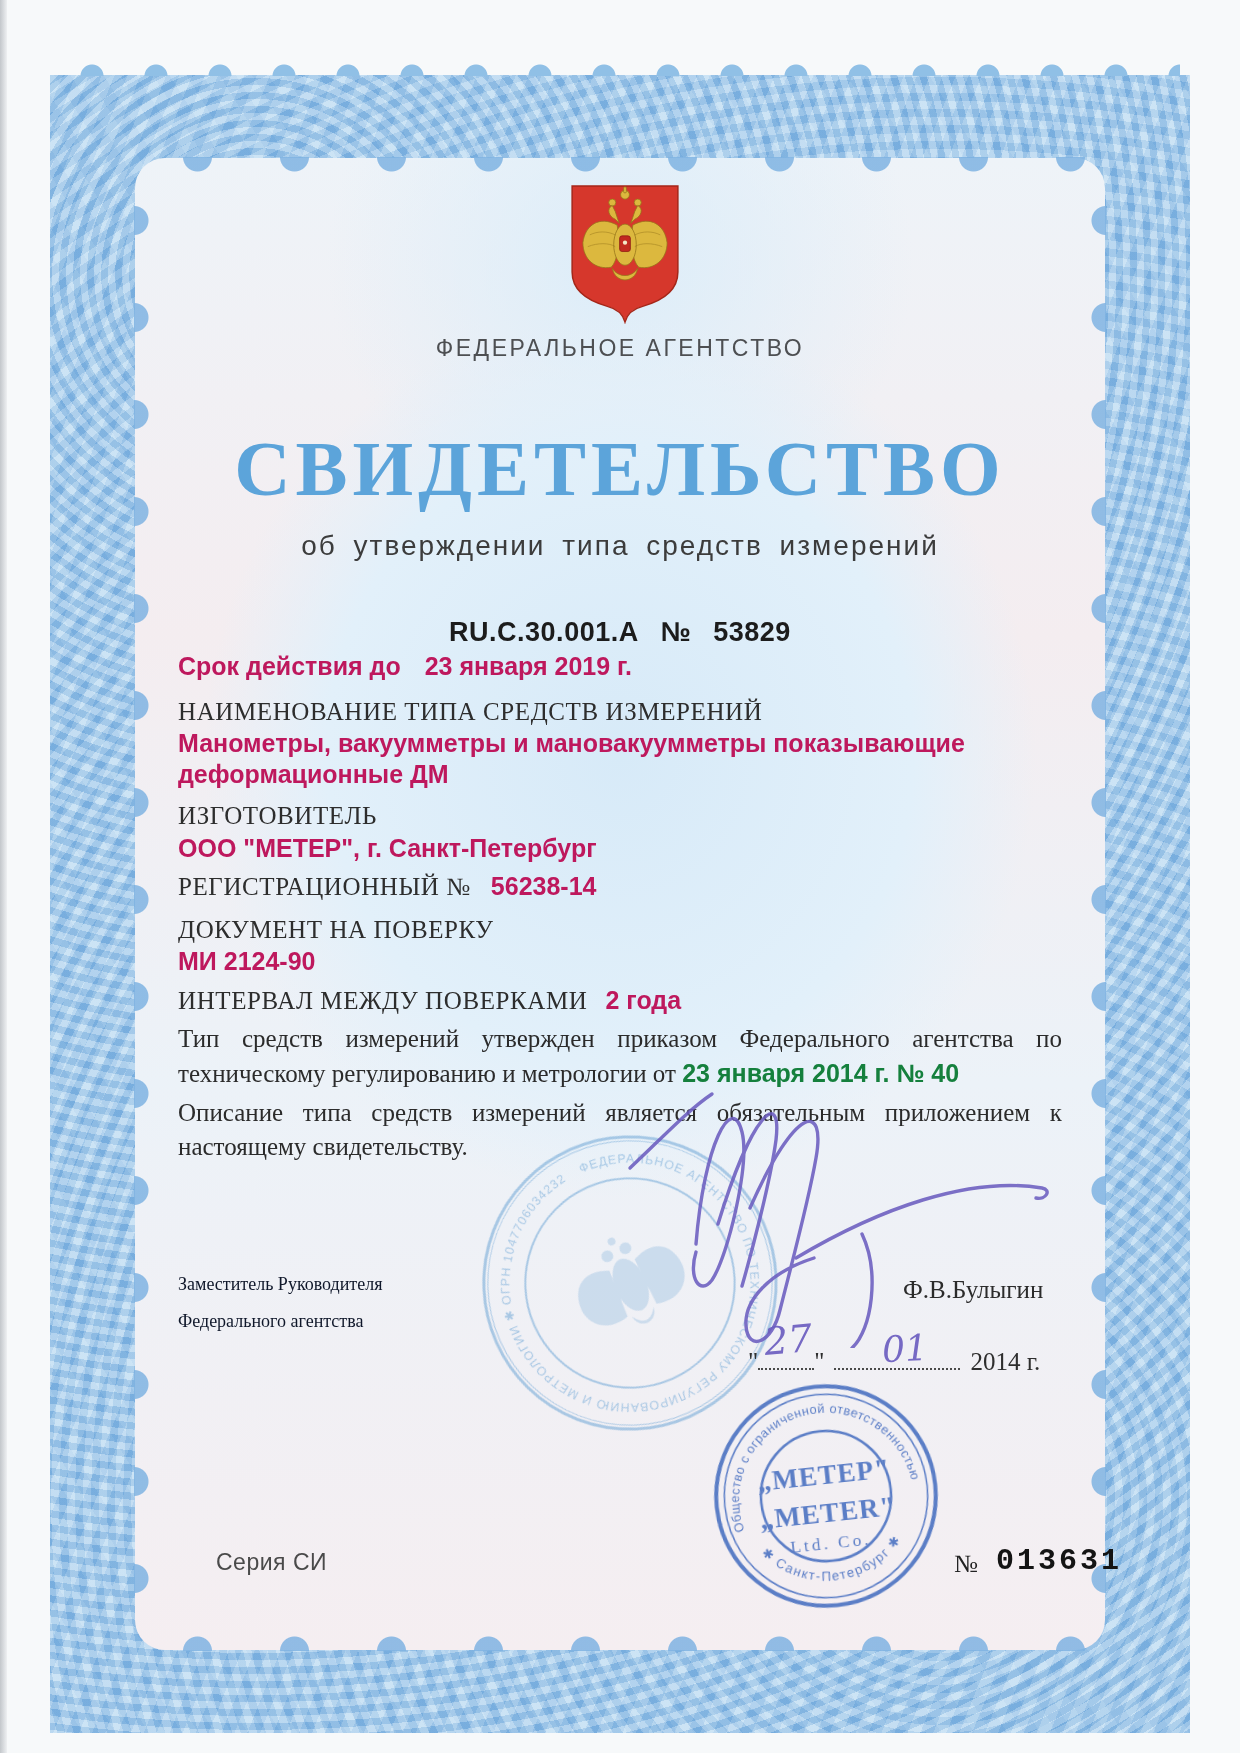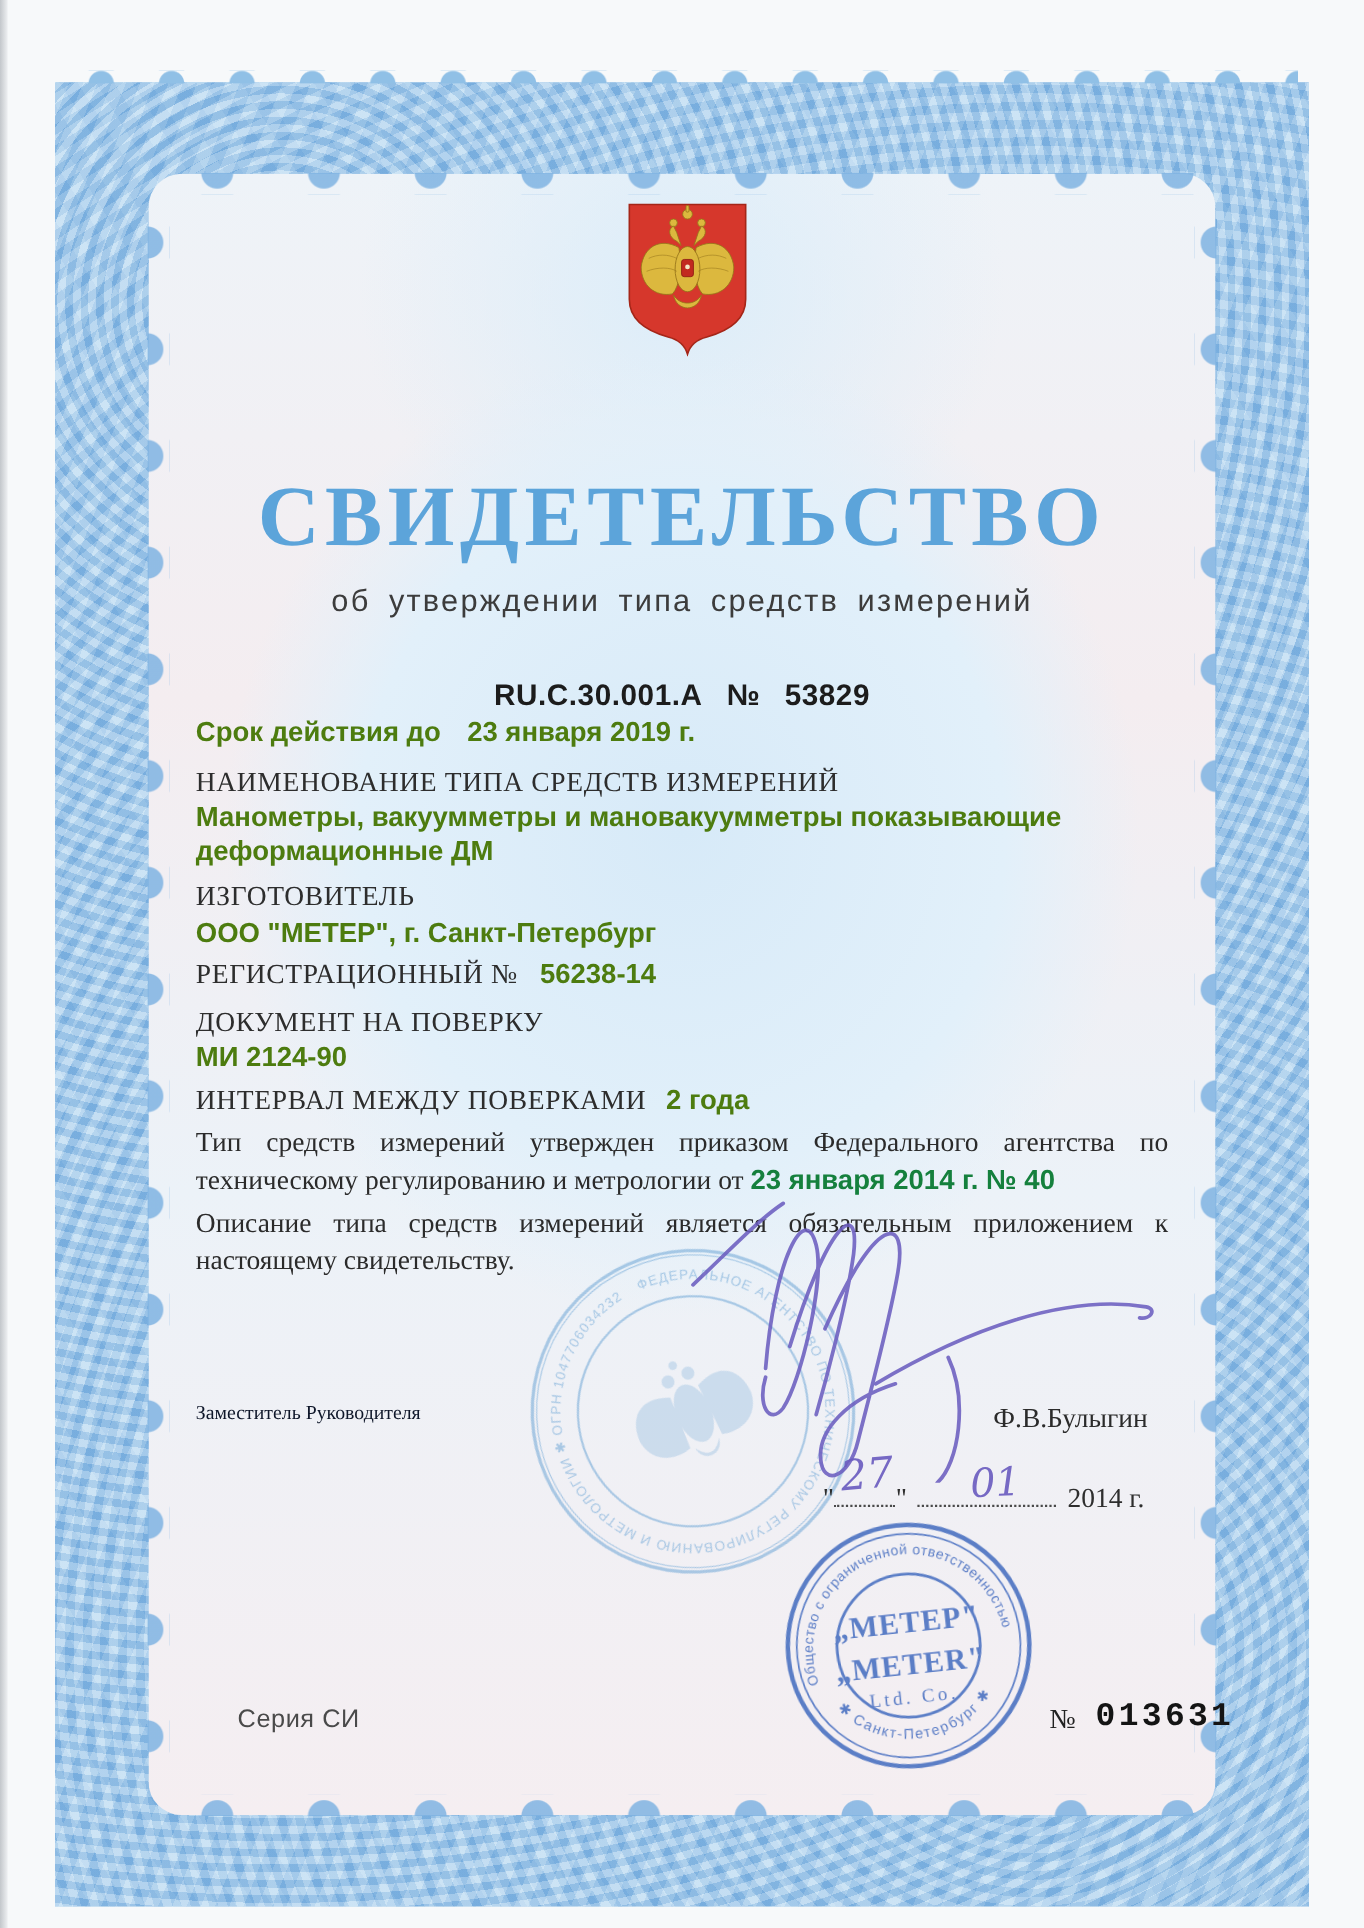--- a/index.html
+++ b/index.html
@@ -50,21 +50,21 @@
   .agency{top:333px;font-family:"Liberation Sans",sans-serif;font-size:23px;
     line-height:31px;letter-spacing:2.5px;color:#4d4f52;}
   .doc-title{top:424px;font-size:78px;font-weight:bold;color:#5ca4da;
     letter-spacing:5px;font-family:"Liberation Serif",serif;}
   .doc-subtitle{top:530px;font-family:"Liberation Sans",sans-serif;font-size:28px;
     letter-spacing:2px;word-spacing:7px;color:#3c3c3c;}
   .numline{top:593px;font-family:"Liberation Sans",sans-serif;font-weight:bold;
     font-size:27px;color:#1c1c1c;letter-spacing:.5px;margin-top:24px;}
   .numline .gap{display:inline-block;width:22px;}
   .lbl{font-size:25px;color:#2d2d2d;letter-spacing:.6px;}
-  .val{font-family:"Liberation Sans",sans-serif;font-weight:bold;font-size:25px;color:#4d7c0f;}
+  .val{font-family:"Liberation Sans",sans-serif;font-weight:bold;font-size:25px;color:#be185d;}
   .left-col{left:178px;}
   .para{left:178px;width:884px;font-size:25px;line-height:34px;color:#2b2b2b;
     text-align:justify;}
   .para strong{font-family:"Liberation Sans",sans-serif;font-size:25px;color:#15803d;}
   .sign-pos{left:178px;top:1266px;font-size:18px;line-height:37px;color:#0f172a;}
   .signer{left:903px;top:1276px;font-size:25px;color:#2b2b2b;}
   .date-row{left:748px;top:1348px;font-size:25px;color:#2e2e2e;white-space:nowrap;}
   .dots{display:inline-block;border-bottom:2px dotted #4a4a4a;height:20px;vertical-align:baseline;}
   .d1{width:56px;} .d2{width:126px;margin-left:10px;margin-right:10px;}
   .hand{position:absolute;font-family:"DejaVu Serif",serif;font-style:italic;
@@ -117,20 +117,21 @@
     <path d="M24,54 C32,50 42,50 50,54" fill="none"></path>
     <path d="M22,66 C32,62 44,62 50,66" fill="none"></path>
     <path d="M96,54 C88,50 78,50 70,54" fill="none"></path>
     <path d="M98,66 C88,62 76,62 70,66" fill="none"></path>
   </g>
   <rect x="54.5" y="55" width="11" height="16" rx="2.5" fill="#c22a20" stroke="#8e1d13" stroke-width="0.8"></rect>
   <circle cx="60" cy="62" r="2.2" fill="#f3e9c8"></circle>
 </svg>
 
 <div class="abs center agency">
+  <div>ФЕДЕРАЛЬНОЕ АГЕНТСТВО</div>
 </div>
 
 <div class="abs center doc-title">СВИДЕТЕЛЬСТВО</div>
 <div class="abs center doc-subtitle">об утверждении типа средств измерений</div>
 
 <div class="abs center numline">
   <span>RU.C.30.001.A</span><span class="gap"></span><span>№</span><span class="gap"></span><span>53829</span>
 </div>
 
 <div class="abs left-col val" style="top:652px">
@@ -199,20 +200,21 @@
     <path d="M96,196 C104,96 132,44 142,84 C150,116 128,208 112,232 C100,248 88,230 96,204"></path>
     <path d="M118,176 C152,64 182,40 176,92 C170,136 150,210 142,238"></path>
     <path d="M150,160 C196,56 226,54 216,110 C208,156 190,222 180,262 C172,296 148,304 146,278 C144,252 170,224 214,210"></path>
     <path d="M196,210 C280,160 370,128 442,140 C452,142 446,152 436,150"></path>
     <path d="M262,186 C280,224 272,282 252,300"></path>
   </g>
 </svg>
 
 <div class="abs sign-pos">
   <div>Заместитель Руководителя</div>
+  <div>Федерального агентства</div>
 </div>
 <div class="abs signer">Ф.В.Булыгин</div>
 
 <div class="abs date-row">
   <span>"</span><span class="dots d1"></span><span>"</span><span class="dots d2"></span><span>2014 г.</span>
 </div>
 <span class="hand hand27">27</span>
 <span class="hand hand01">01</span>
 
 <svg class="abs meter-stamp" viewBox="0 0 240 240">

